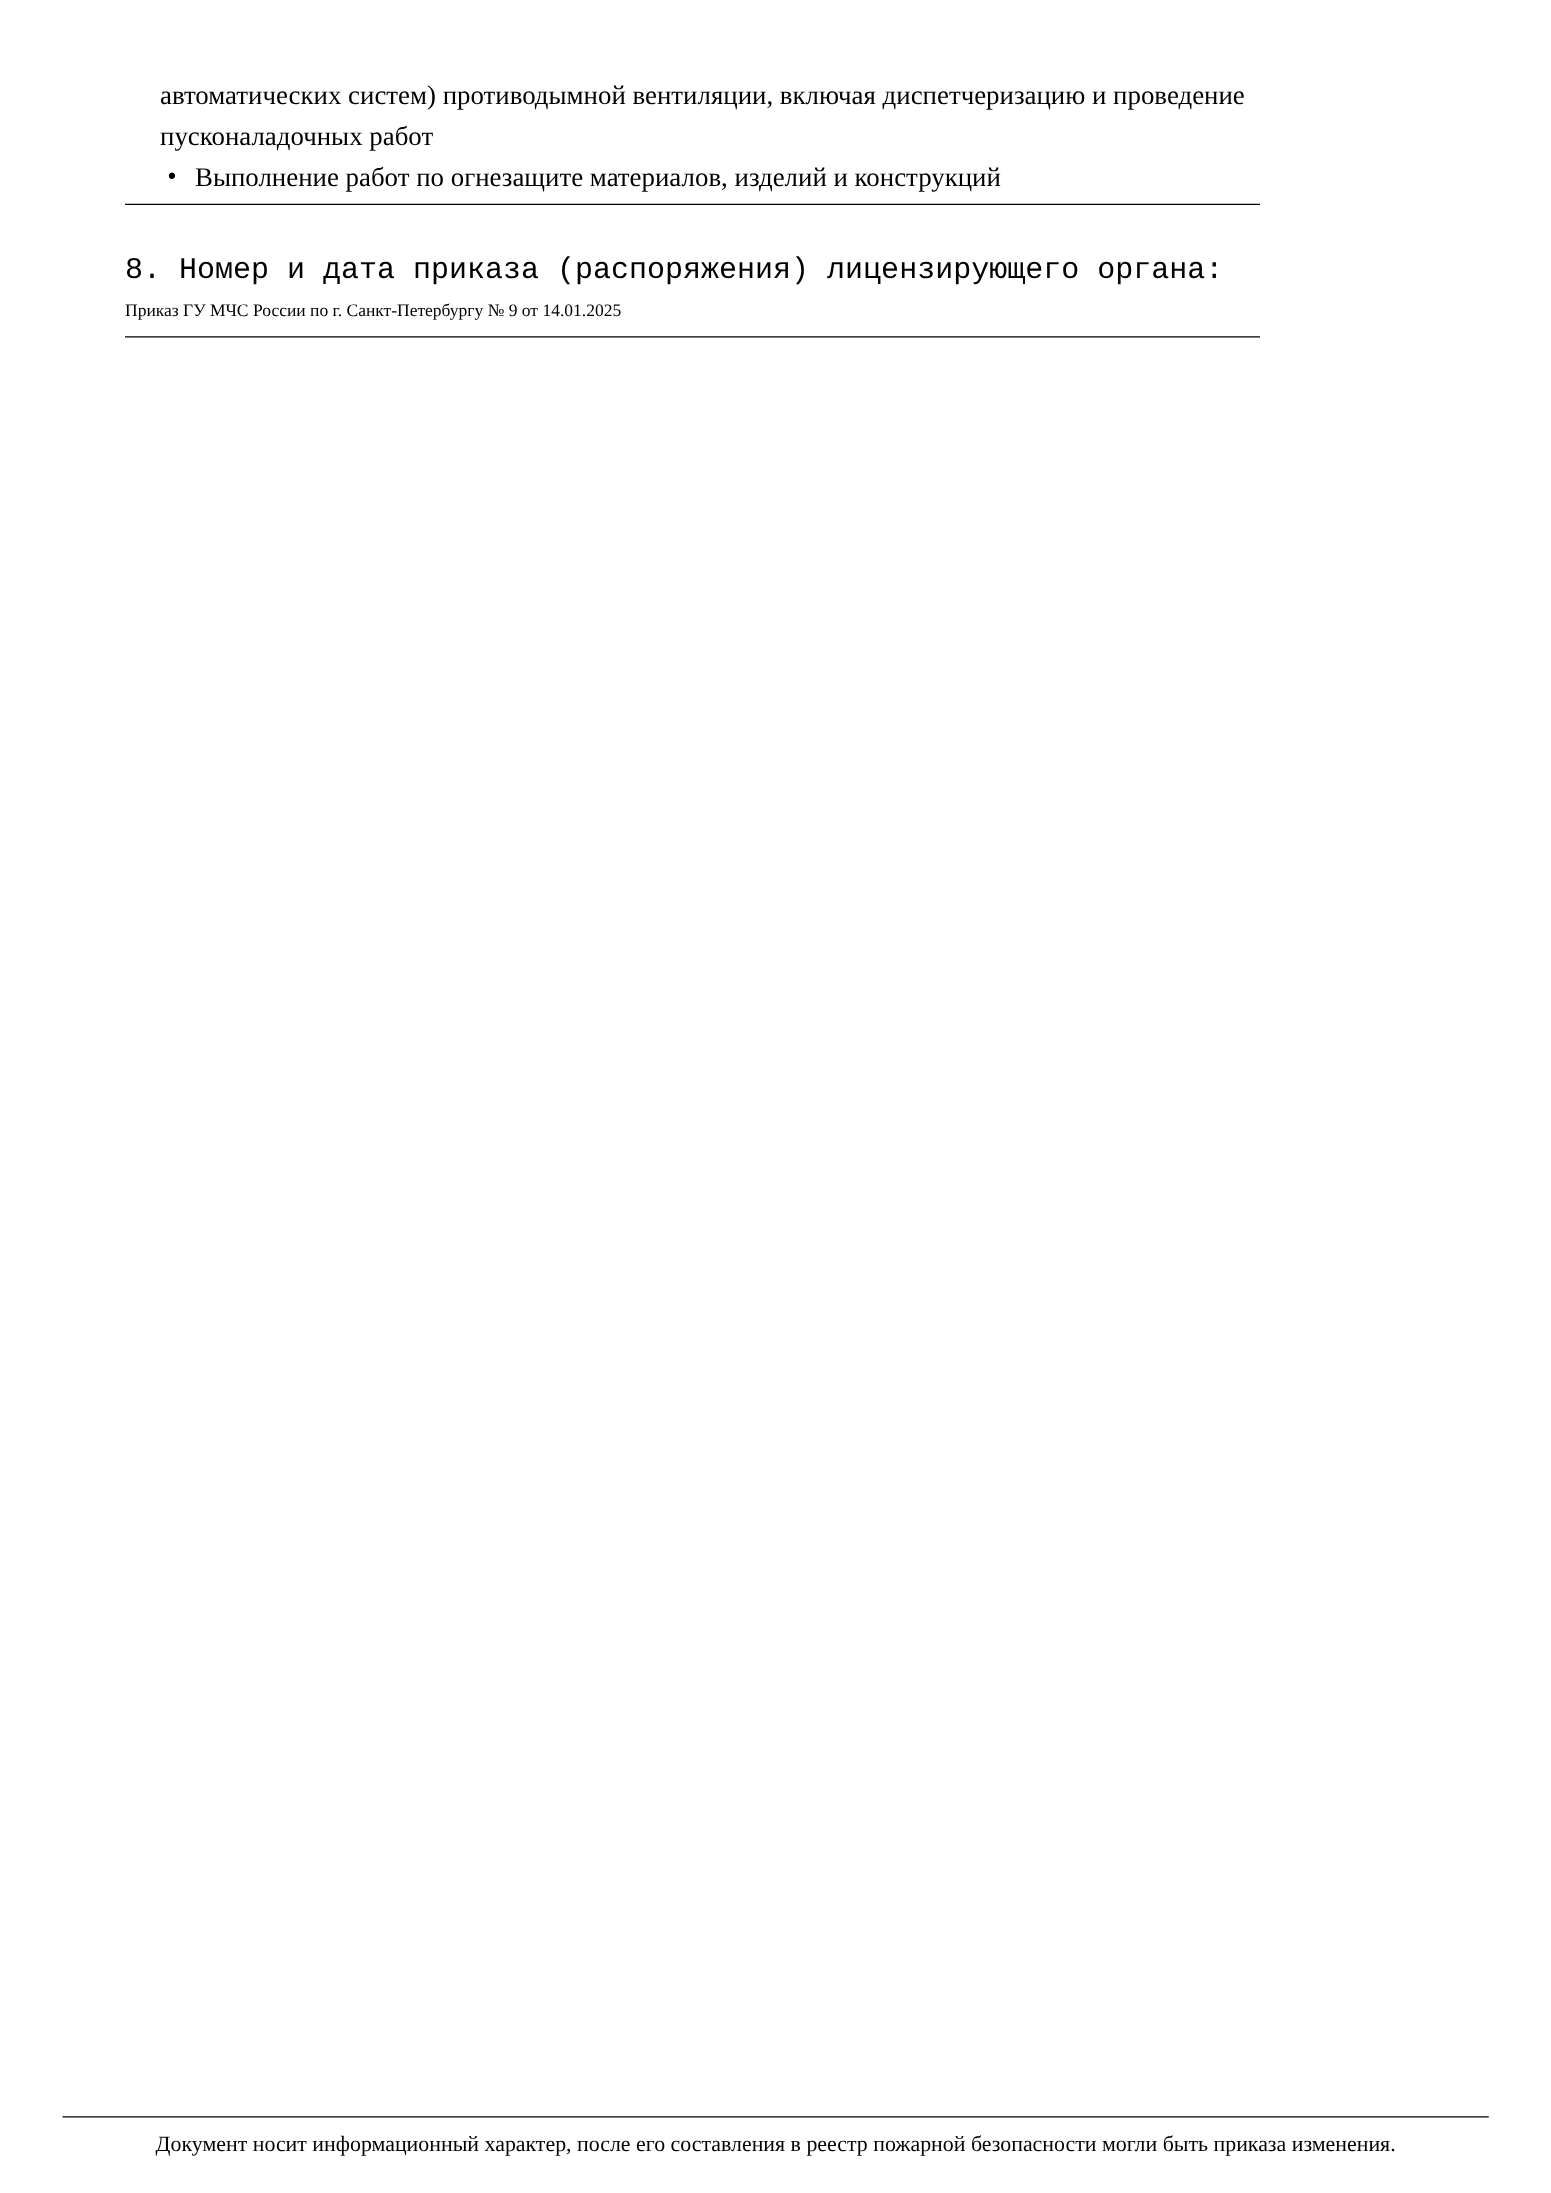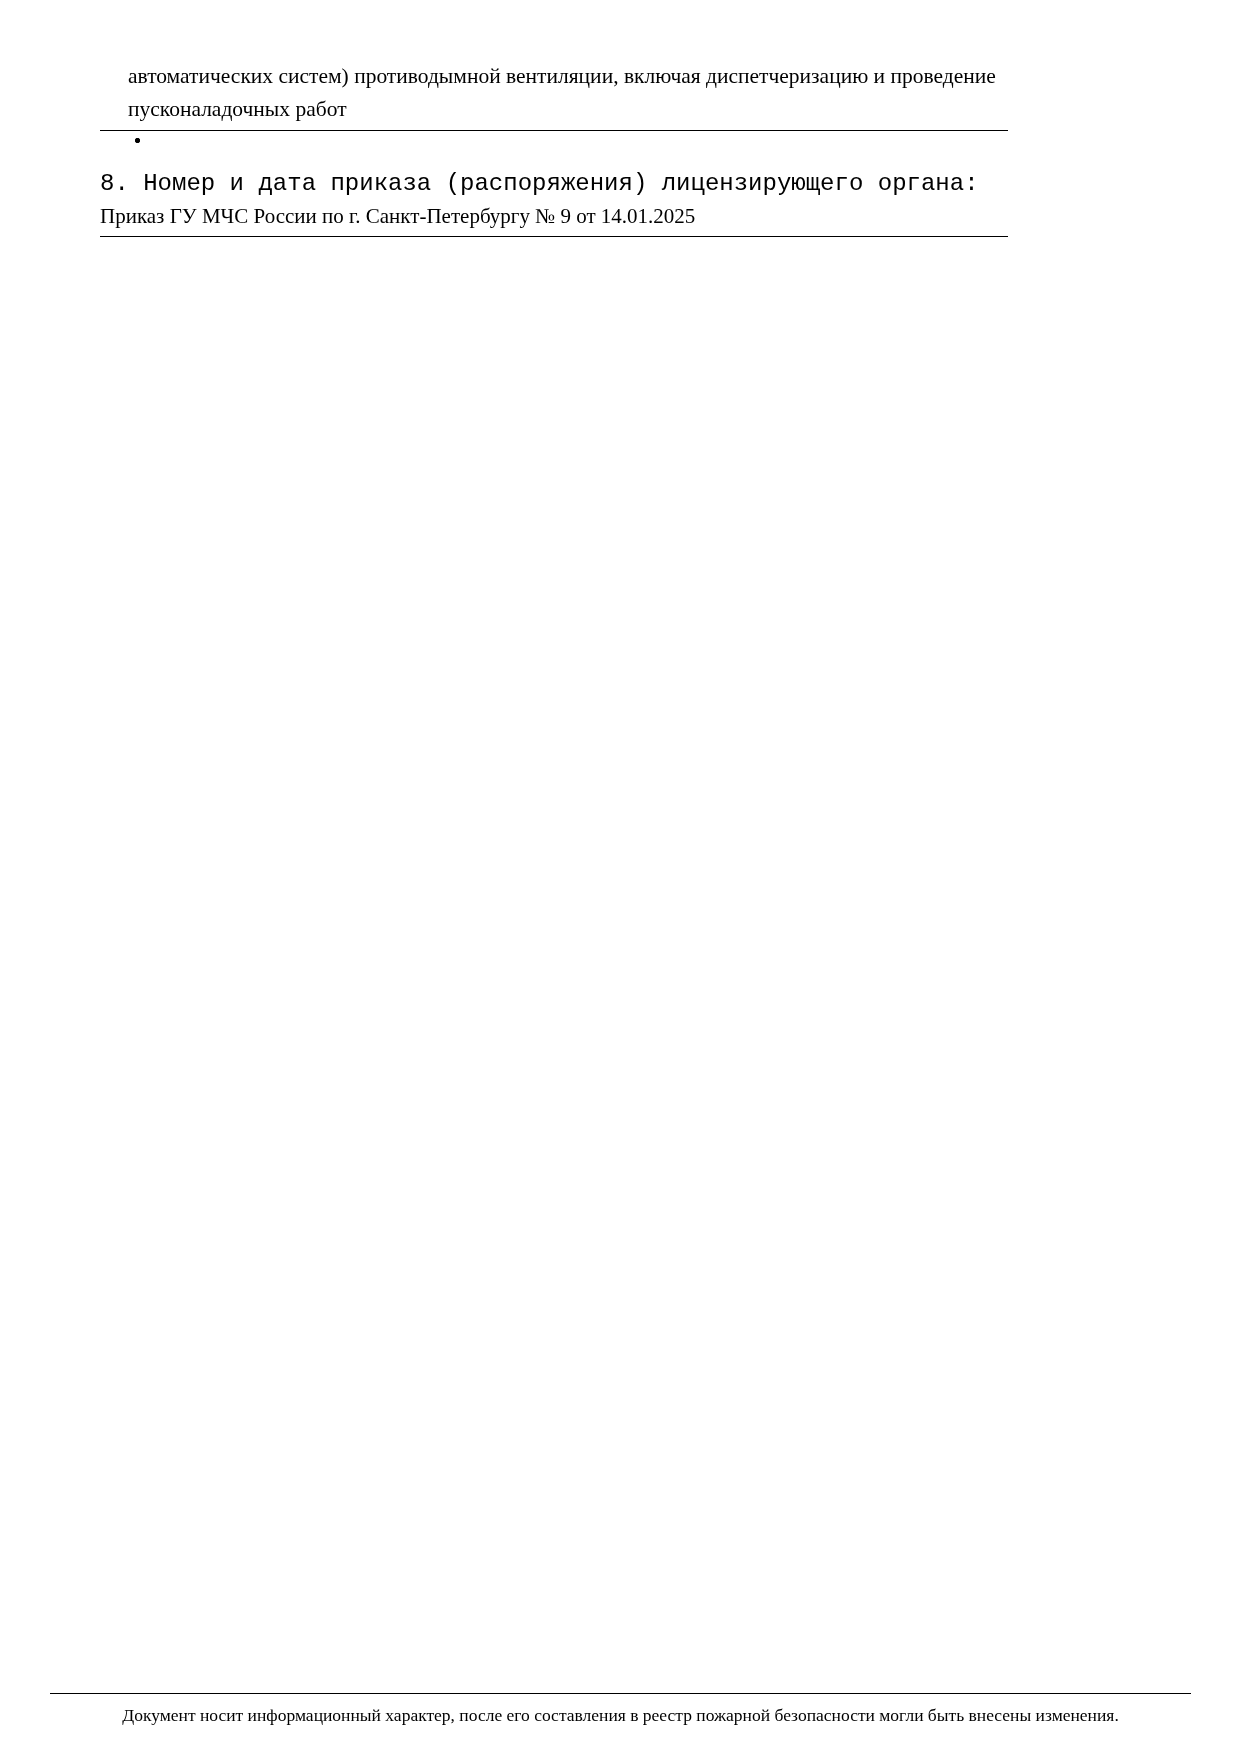--- a/index.html
+++ b/index.html
@@ -65,21 +65,21 @@
   
   .section8 {
     margin-top: 36px;
   }
   .sec-label {
     font-size: 24px;
     line-height: 33px;
     font-family: Liberation Mono, monospace;
   }
   .sec-value {
-    font-size: 21px;
+    font-size: 14px;
     line-height: 33px;
   }
   .sec-rule {
     border-bottom: 1.4px solid #000;
     width: 908px;
     margin-top: 3px;
   }
 
   
   .footer {
@@ -111,30 +111,31 @@
 
     <ul class="works">
       <li>
         <span class="bullet">•</span>
       </li>
       <li>
         <span class="bullet">•</span>
       </li>
       <li>
         <span class="bullet">•</span>
+        <span>Выполнение работ по огнезащите материалов, изделий и конструкций</span>
       </li>
     </ul>
 
     <div class="rule"></div>
   </div>
 
   <div class="section8">
     <div class="sec-label">8. Номер и дата приказа (распоряжения) лицензирующего органа:</div>
     <div class="sec-value">Приказ ГУ МЧС России по г. Санкт-Петербургу № 9 от 14.01.2025</div>
     <div class="sec-rule"></div>
   </div>
 
 </div>
 
 <div class="footer">
   <div class="footer-rule"></div>
-  <div class="footer-text">Документ носит информационный характер, после его составления в реестр пожарной безопасности могли быть внесены изменения.</div>
+  <div class="footer-text">Документ носит информационный характер, после его составления в реестр пожарной безопасности могли быть приказа изменения.</div>
 </div>
 
 </body></html>

